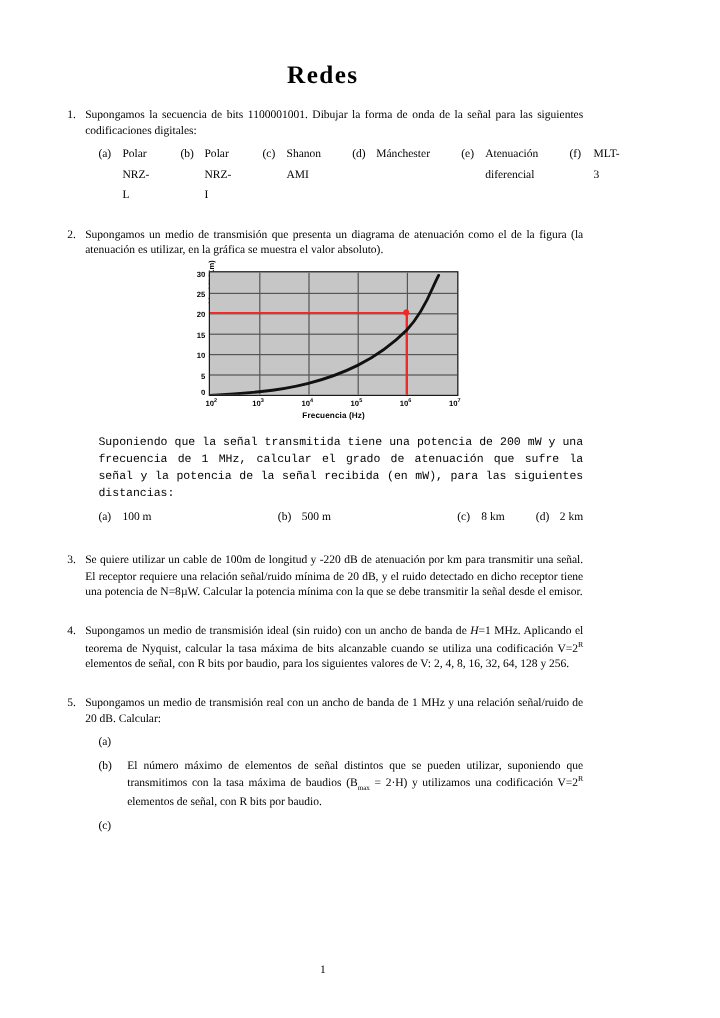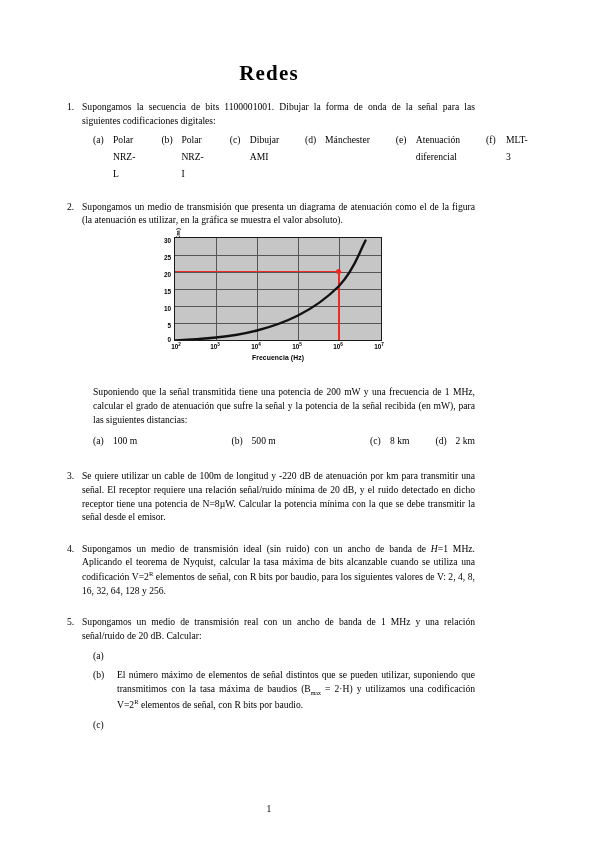--- a/index.html
+++ b/index.html
@@ -12,21 +12,21 @@
     background: #ffffff;
     font-family: "Liberation Serif", serif;
     color: #000000;
     overflow: hidden;
   }
   .page {
     position: relative;
     width: 538px;
     height: 848px;
     box-sizing: border-box;
-    padding: 11px;
+    padding: 0;
   }
   .title {
     text-align: center;
     font-family: "Liberation Serif", serif;
     font-weight: bold;
     font-size: 21px;
     letter-spacing: 1.2px;
     margin: 0;
     padding-top: 50px;
   }
@@ -99,21 +99,21 @@
   .letterlist .val {
     flex: 1 1 auto;
     text-align: justify;
   }
 
   .para-indent {
     font-size: 9.6px;
     line-height: 1.45;
     text-align: justify;
     padding-left: 26px;
-    margin-top: 12px;
+    font-family: Liberation Mono, monospace;
   }
 
   
   .chart-block {
     margin-top: 10px;
     display: flex;
     justify-content: center;
   }
   .chart {
     position: relative;
@@ -235,21 +235,21 @@
       <div class="row">
         <span class="lbl">(a)</span>
         <span class="val">Polar NRZ-L</span>
       </div>
       <div class="row">
         <span class="lbl">(b)</span>
         <span class="val">Polar NRZ-I</span>
       </div>
       <div class="row">
         <span class="lbl">(c)</span>
-        <span class="val">Dibujar AMI</span>
+        <span class="val">Shanon AMI</span>
       </div>
       <div class="row">
         <span class="lbl">(d)</span>
         <span class="val">Mánchester</span>
       </div>
       <div class="row">
         <span class="lbl">(e)</span>
         <span class="val">Atenuación diferencial</span>
       </div>
       <div class="row">

